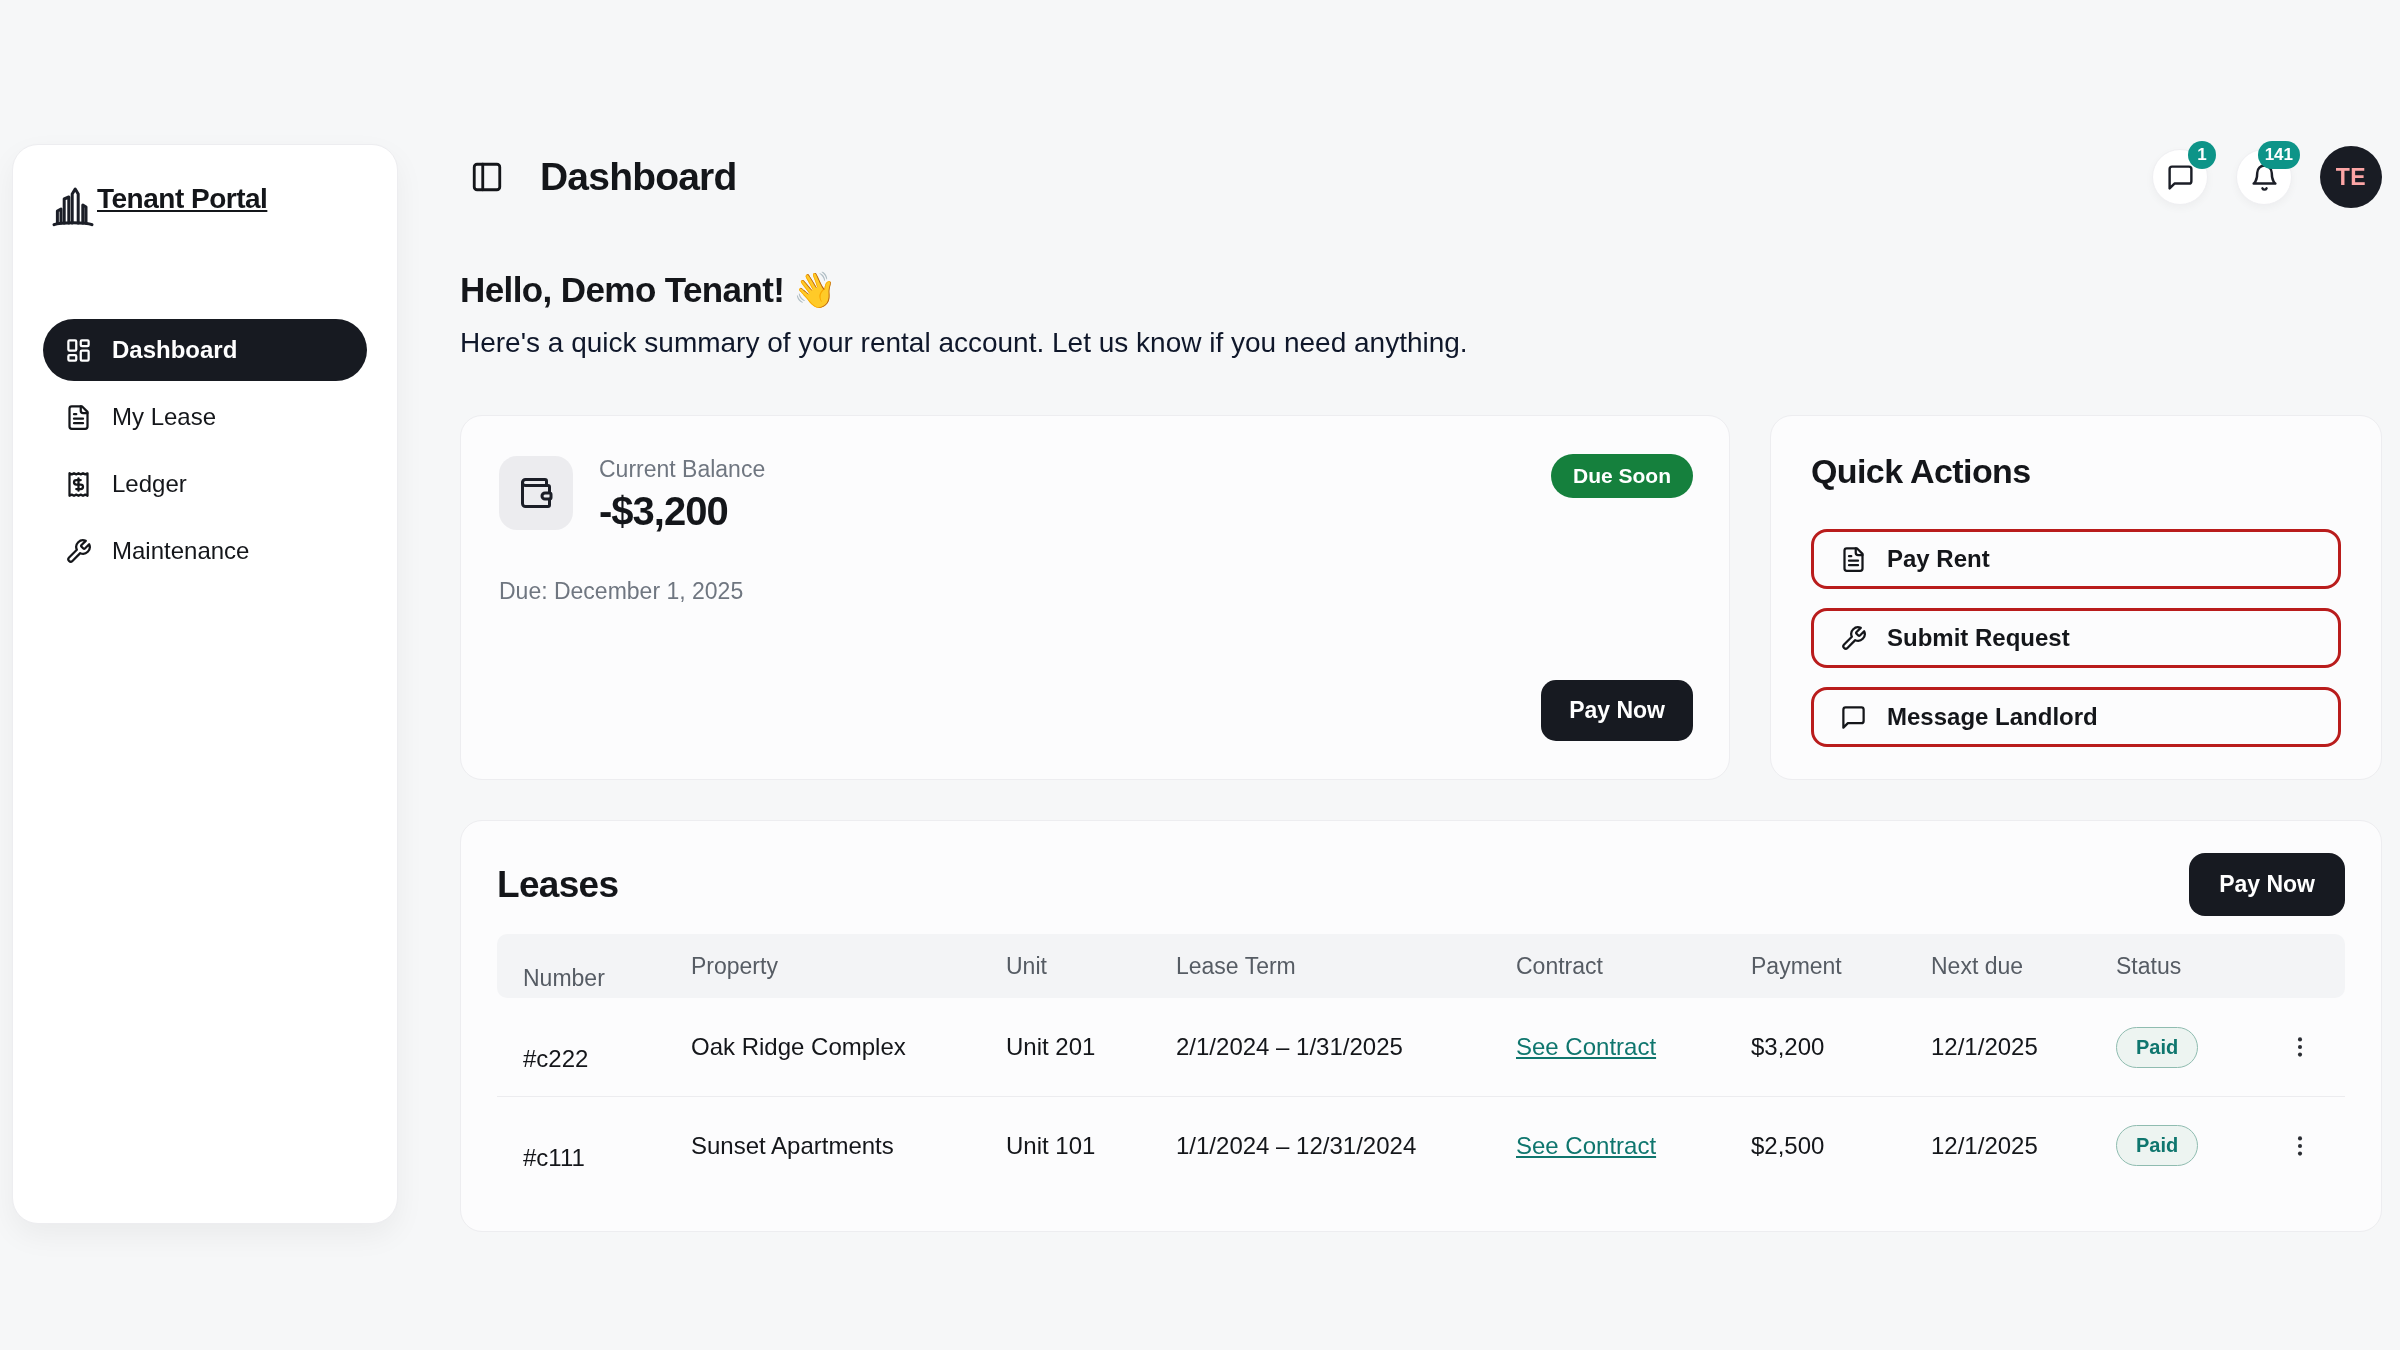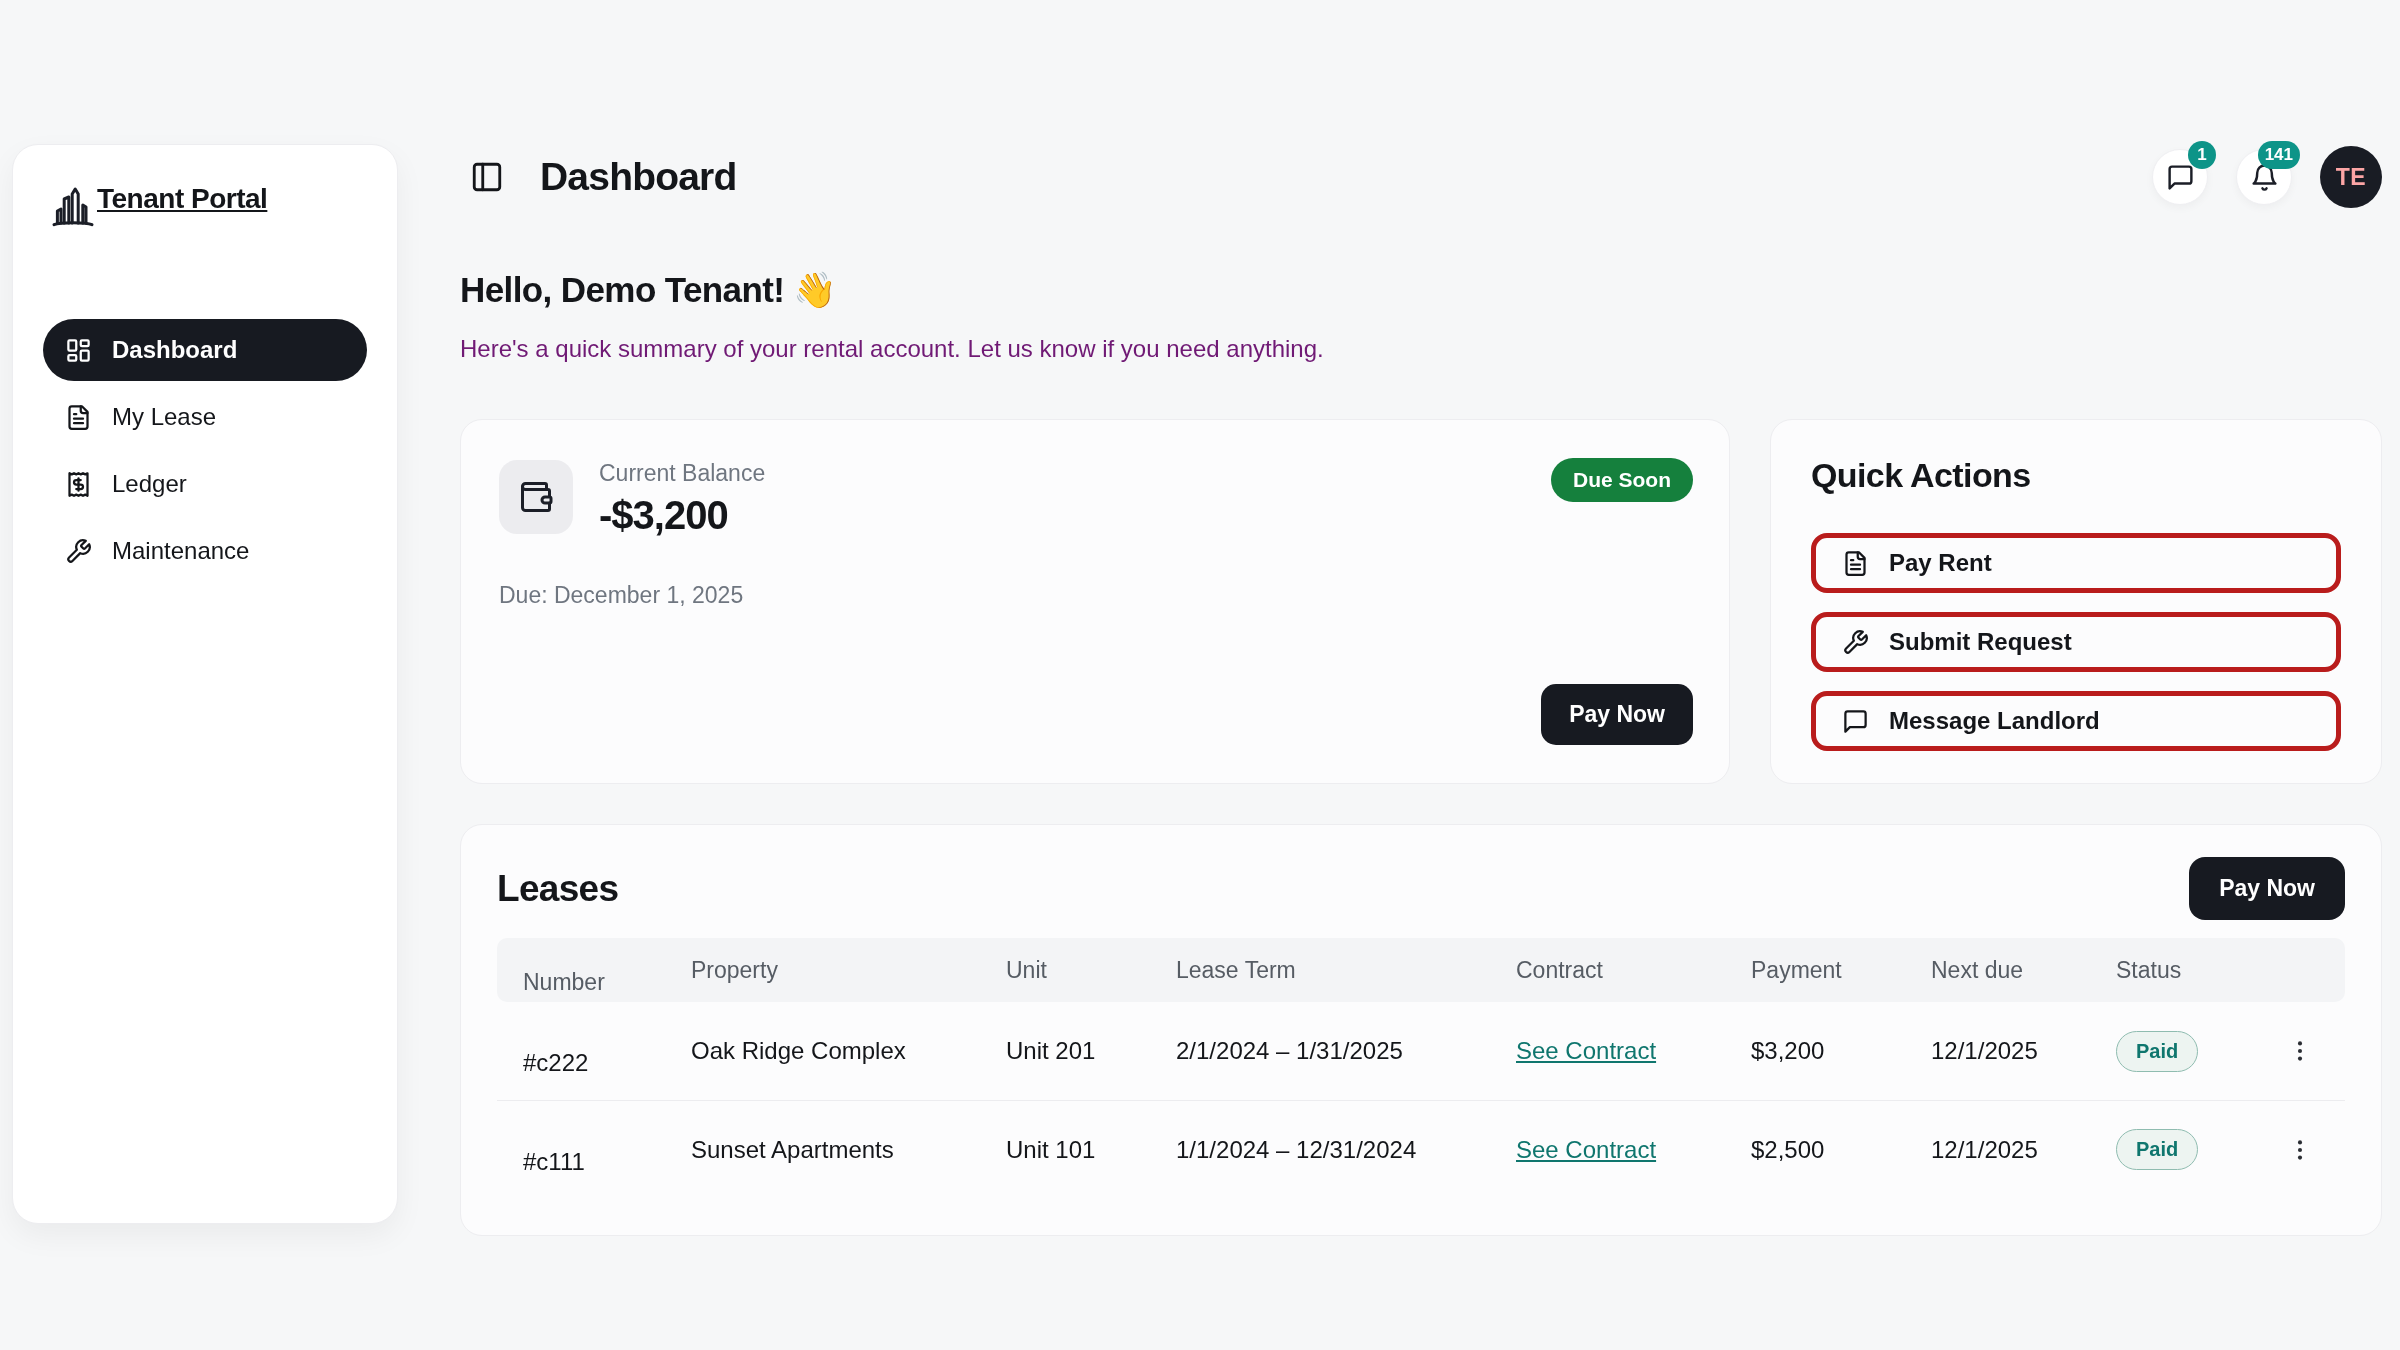--- a/index.html
+++ b/index.html
@@ -50,21 +50,21 @@
     font-size:17px; font-weight:700; display:flex; align-items:center; justify-content:center;
   }
   .avatar {
     width:62px; height:62px; border-radius:50%; background:#191c24; color:#fca5a5;
     font-size:23px; font-weight:700; display:flex; align-items:center; justify-content:center;
     cursor:pointer; letter-spacing:0.5px;
   }
 
   .greeting { margin-top:60px; }
   .greeting-title { font-size:35px; font-weight:700; letter-spacing:-0.6px; }
-  .greeting-sub { margin-top:24px; font-size:24px; color:#701a75; }
+  .greeting-sub { margin-top:16px; font-size:28px; color:#0f172a; }
 
   
   .cards-row { margin-top:56px; display:flex; gap:40px; }
   .card {
     background:#fcfcfd; border:1px solid #ededf0; border-radius:22px;
   }
   .balance-card { width:1270px; height:365px; position:relative; padding:40px 38px; }
   .balance-top { display:flex; align-items:flex-start; gap:26px; }
   .wallet-tile {
     width:74px; height:74px; border-radius:18px; background:#ececef;
@@ -82,21 +82,21 @@
     background:#171a21; color:#fff; border:none; border-radius:15px;
     font-size:23px; font-weight:600; padding:17px 28px; cursor:pointer;
     font-family:inherit;
   }
   .balance-pay { position:absolute; right:36px; bottom:38px; }
 
   .qa-card { width:612px; height:365px; padding:36px 40px; }
   .qa-title { font-size:34px; font-weight:700; letter-spacing:-0.6px; }
   .qa-list { margin-top:38px; display:flex; flex-direction:column; gap:19px; }
   .qa-btn {
-    height:60px; border:5px solid #b91c1c; border-radius:16px; background:#fcfcfd;
+    height:60px; border:3px solid #b91c1c; border-radius:16px; background:#fcfcfd;
     display:flex; align-items:center; gap:20px; padding:0 26px; cursor:pointer;
     font-size:24px; font-weight:600; color:#14161a; font-family:inherit;
   }
 
   
   .leases-card { margin-top:40px; width:1922px; height:412px; padding:32px 36px; overflow:hidden; }
   .leases-head { display:flex; align-items:center; justify-content:space-between; }
   .leases-title { font-size:37px; font-weight:700; letter-spacing:-0.7px; }
   .leases-pay { border-radius:16px; padding:18px 30px; }
 

